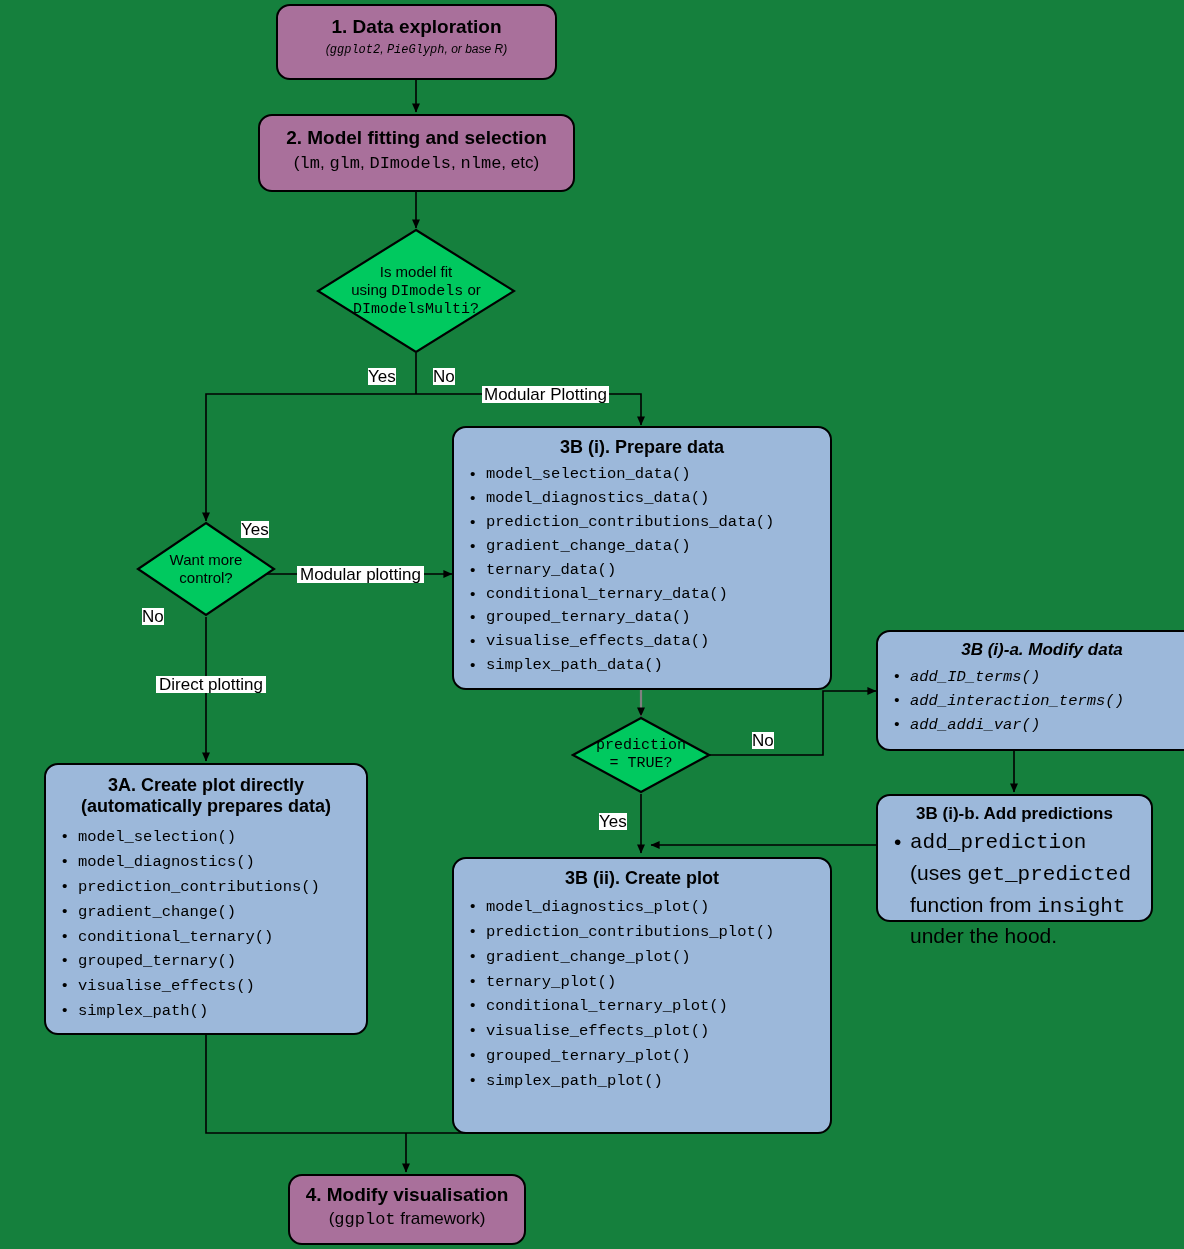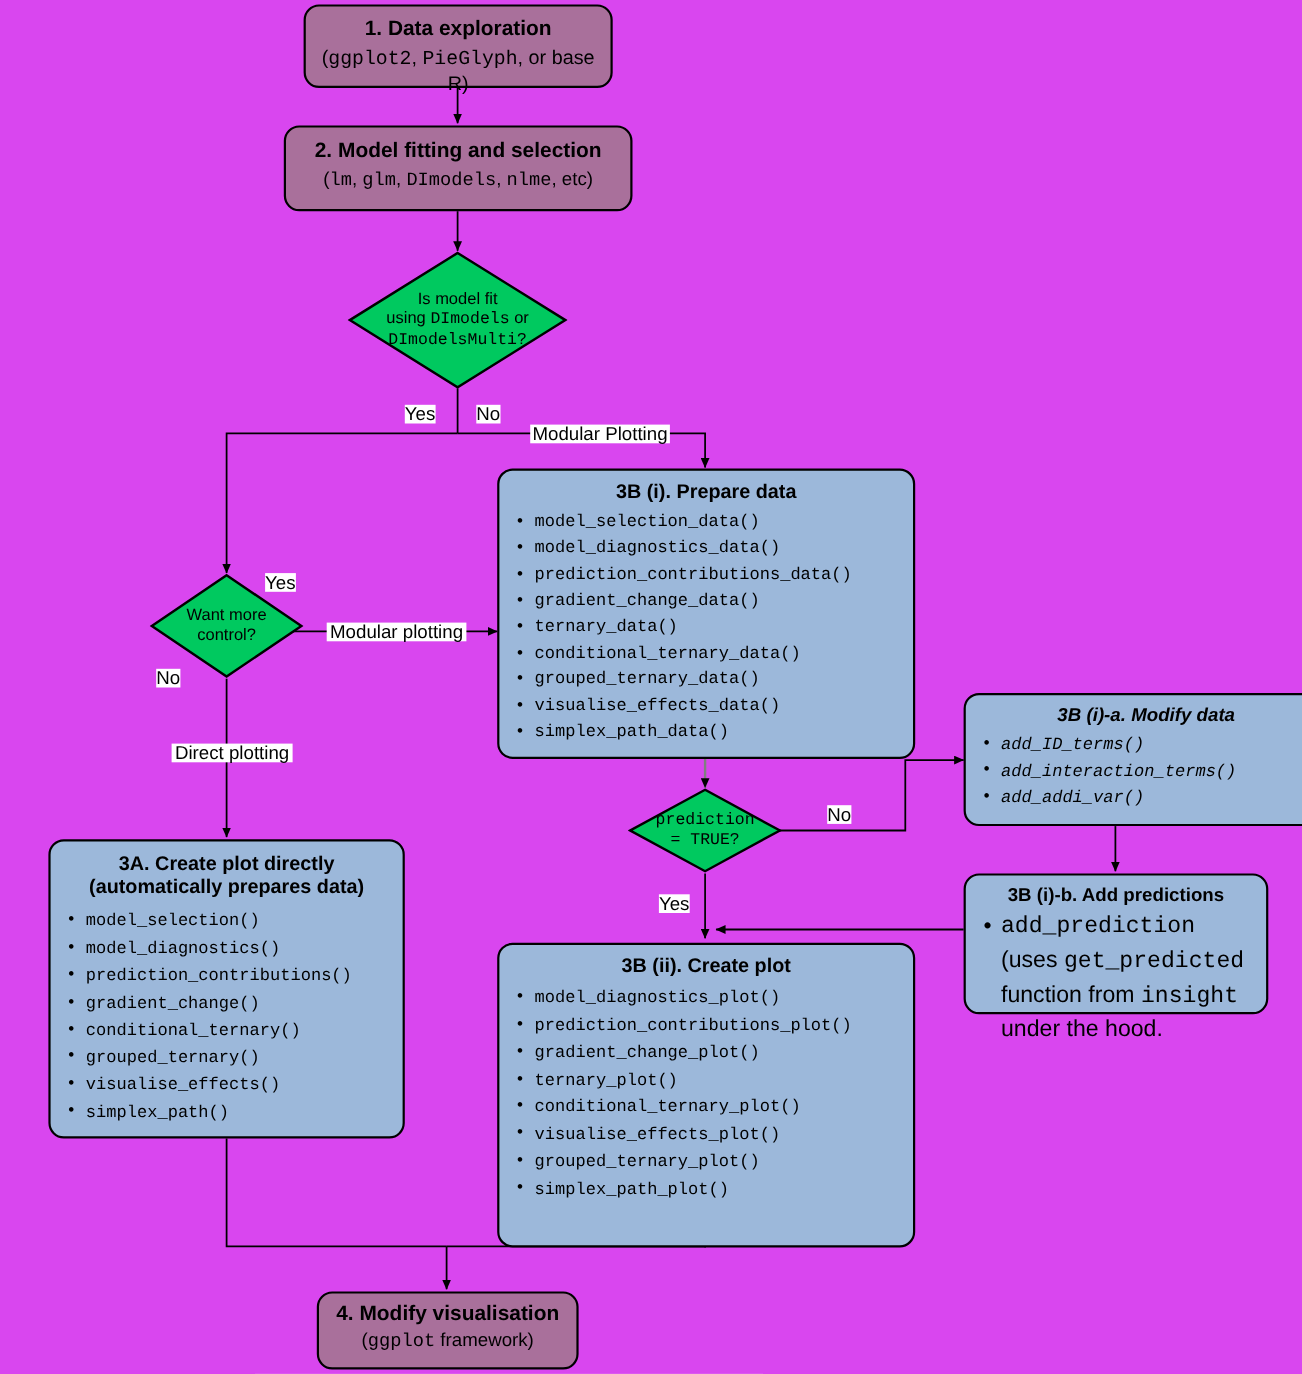--- a/index.html
+++ b/index.html
@@ -4,21 +4,21 @@
 <style>
   html, body {
     margin: 0;
     padding: 0;
     background: #ffffff;
   }
   #canvas {
     position: relative;
     width: 1184px;
     height: 1249px;
-    background: #d946ef;
+    background: #15803d;
     font-family: "Liberation Sans", sans-serif;
     overflow: hidden;
   }
   svg.wires {
     position: absolute;
     left: 0; top: 0;
     width: 1184px;
     height: 1249px;
     pointer-events: none;
   }
@@ -133,21 +133,21 @@
 
     <path d="M206,1035 L206,1133 L406,1133" stroke="#000" stroke-width="1.6" fill="none"></path>
 
     <path d="M641,1134 L641,1133 L406,1133" stroke="#000" stroke-width="1.6" fill="none"></path>
 
     <path d="M406,1133 L406,1172" stroke="#000" stroke-width="1.6" fill="none" marker-end="url(#ah)"></path>
   </svg>
 
   <div class="node purple" style="left:276px; top:4px; width:281px; height:76px; padding:10px 8px;">
     <div class="node-title" style="font-size:19px;">1. Data exploration</div>
-    <div class="node-sub" style="font-size:18px; margin-top:4px;">
+    <div class="node-sub" style="font-size:12px; margin-top:4px;font-style:italic;">
       <span>(</span><span class="mono">ggplot2</span><span>, </span><span class="mono">PieGlyph</span><span>, or base R)</span>
     </div>
   </div>
 
   <div class="node purple" style="left:258px; top:114px; width:317px; height:78px; padding:11px 8px;">
     <div class="node-title" style="font-size:19px;">2. Model fitting and selection</div>
     <div class="node-sub" style="font-size:17px; margin-top:4px;">
       <span>(</span><span class="mono">lm</span><span>, </span><span class="mono">glm</span><span>, </span><span class="mono">DImodels</span><span>, </span><span class="mono">nlme</span><span>, etc)</span>
     </div>
   </div>

